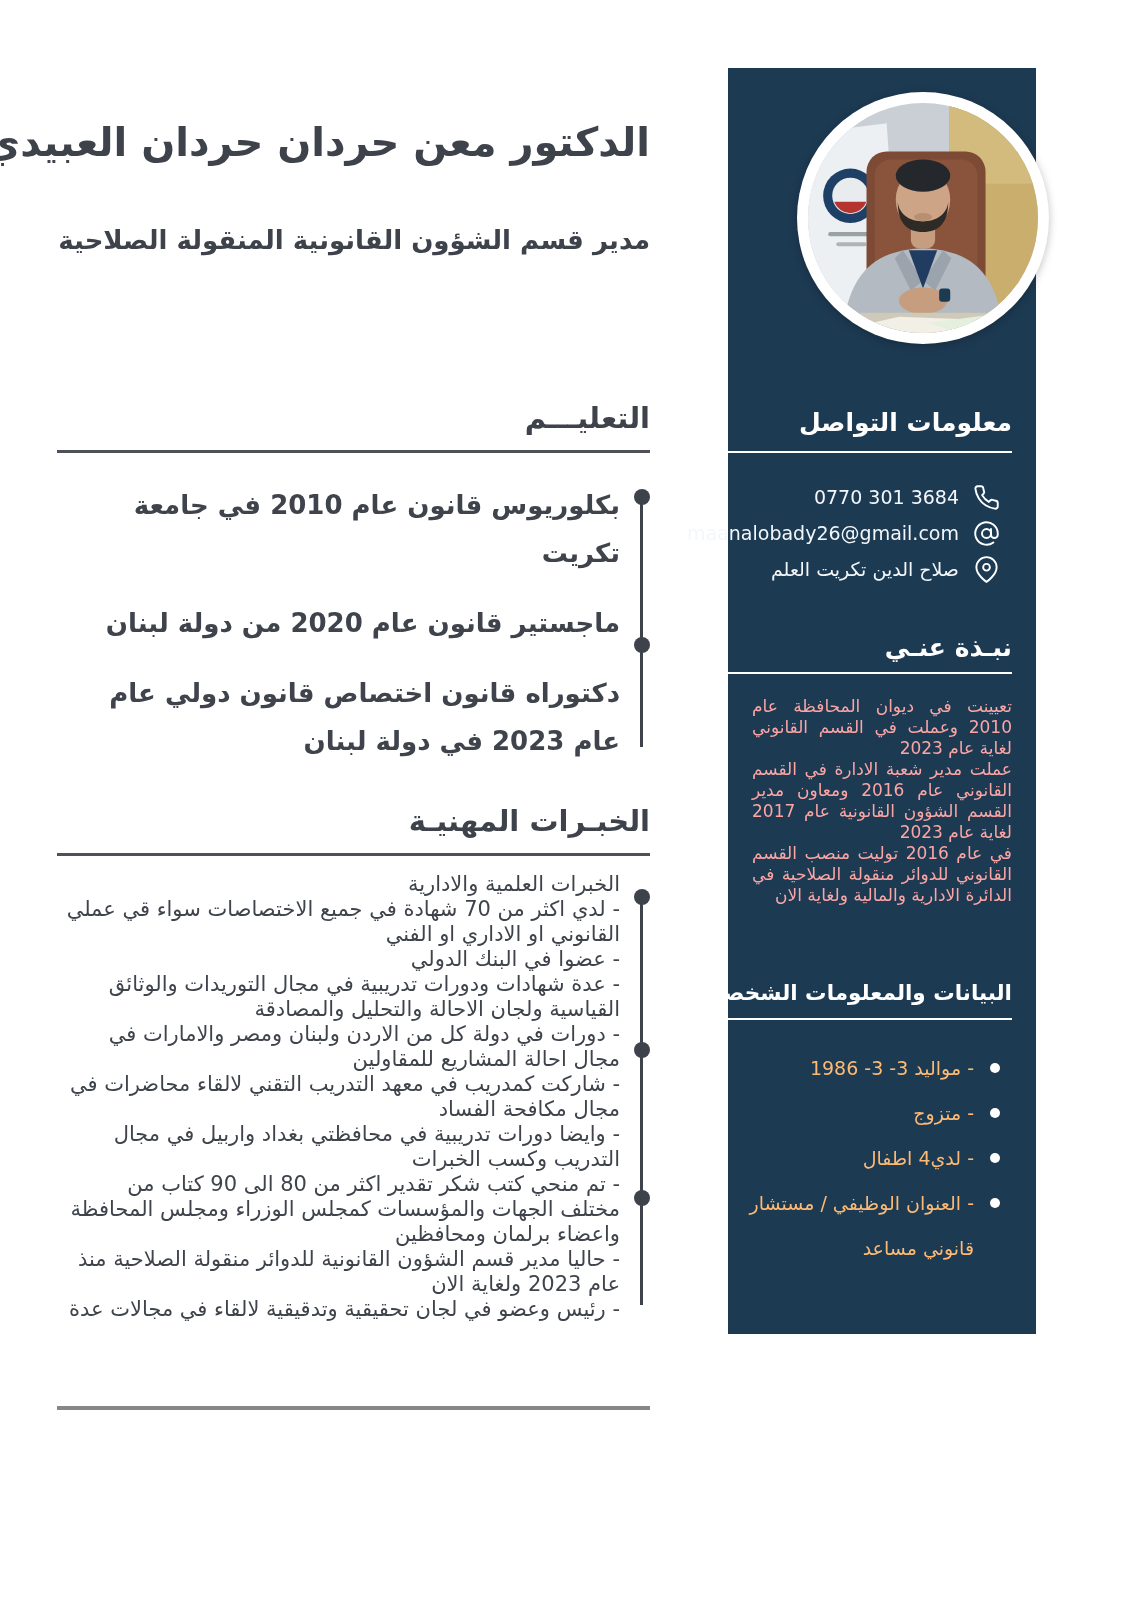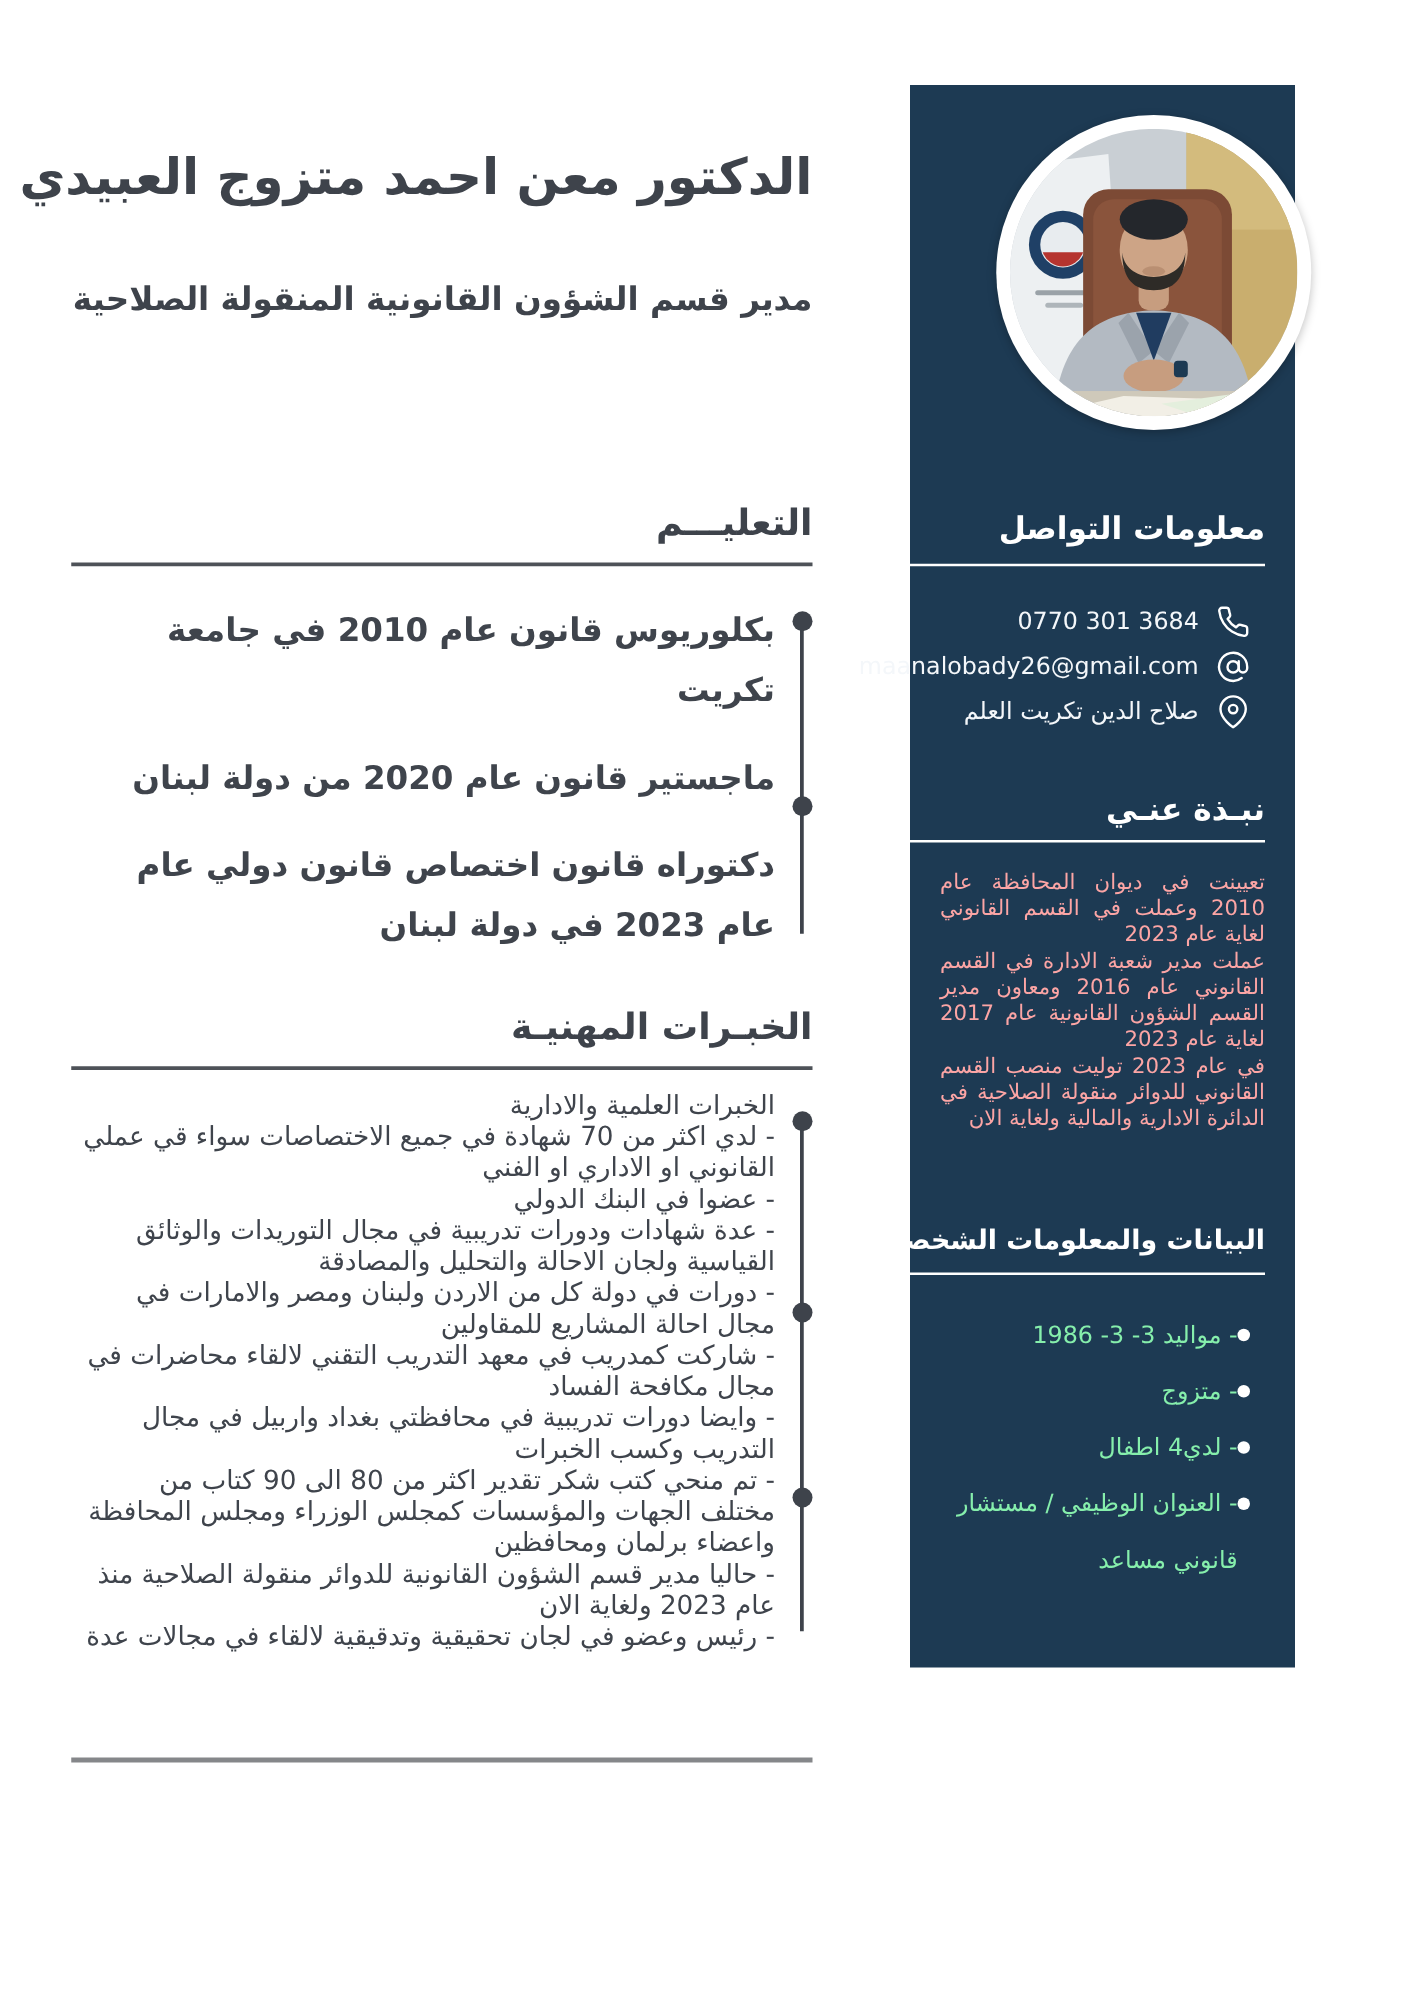--- a/index.html
+++ b/index.html
@@ -170,42 +170,43 @@
     line-height: 21px;
     text-align: justify;
     color: #fca5a5;
   }
 
   .personal-section { top: 910px; }
   .personal-section h2 { font-size: 21.5px; padding-bottom: 10px; }
   .p-rows { margin-top: 26px; }
   .p-row {
     display: flex;
+    gap: 16px;
     padding-right: 36px;
     padding-left: 20px;
     font-size: 19px;
     line-height: 45px;
-    color: #86efac;
+    color: #fdba74;
   }
   .p-dot {
     flex: none;
     width: 10px; height: 10px;
     border-radius: 50%;
     background: #ffffff;
     margin-top: 17px;
   }
 </style>
 </head>
 <body>
 
 <div class="page">
 
   <main class="main">
 
-    <h1 class="name">الدكتور معن احمد متزوج العبيدي</h1>
+    <h1 class="name">الدكتور معن حردان حردان العبيدي</h1>
     <div class="job-title">مدير قسم الشؤون القانونية المنقولة الصلاحية</div>
 
     <section class="section edu-section">
       <h2>التعليـــم</h2>
       <div class="sec-rule"></div>
       <div class="edu-body">
         <div class="tl-line edu-line"></div>
         <div class="tl-dot edu-dot-1"></div>
         <div class="tl-dot edu-dot-2"></div>
         <div class="edu-item">بكلوريوس قانون عام 2010 في جامعة تكريت</div>
@@ -304,21 +305,21 @@
         </div>
       </div>
     </section>
 
     <section class="side-section about-section">
       <h2>نبـذة عنـي</h2>
       <div class="side-rule"></div>
       <div class="about-text">
         <div>تعيينت في ديوان المحافظة عام 2010 وعملت في القسم القانوني لغاية عام 2023</div>
         <div>عملت مدير شعبة الادارة في القسم القانوني عام 2016 ومعاون مدير القسم الشؤون القانونية عام 2017 لغاية عام 2023</div>
-        <div>في عام 2023 توليت منصب القسم القانوني للدوائر منقولة الصلاحية في الدائرة الادارية والمالية ولغاية الان</div>
+        <div>في عام 2016 توليت منصب القسم القانوني للدوائر منقولة الصلاحية في الدائرة الادارية والمالية ولغاية الان</div>
       </div>
     </section>
 
     <section class="side-section personal-section">
       <h2>البيانات والمعلومات الشخصية</h2>
       <div class="side-rule"></div>
       <div class="p-rows">
         <div class="p-row">
           <span class="p-dot"></span>
           <span>- مواليد 3- 3- 1986</span>

